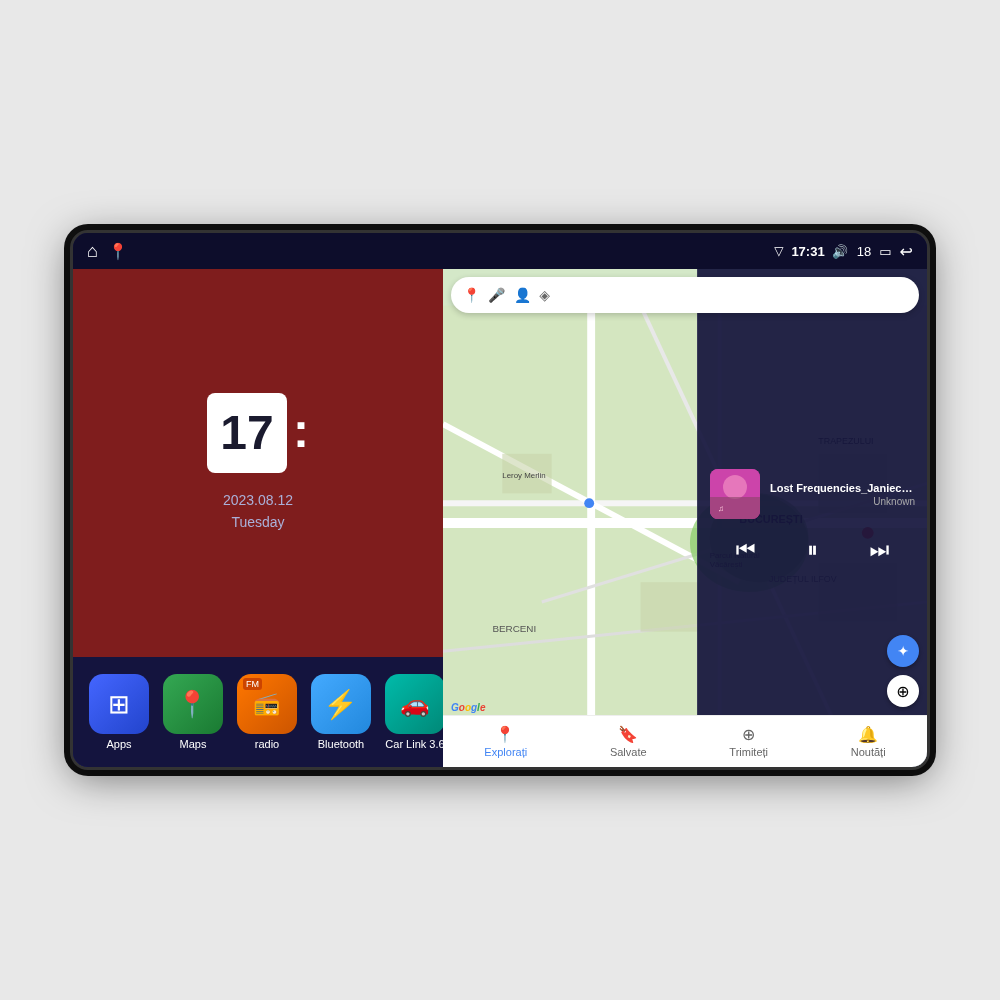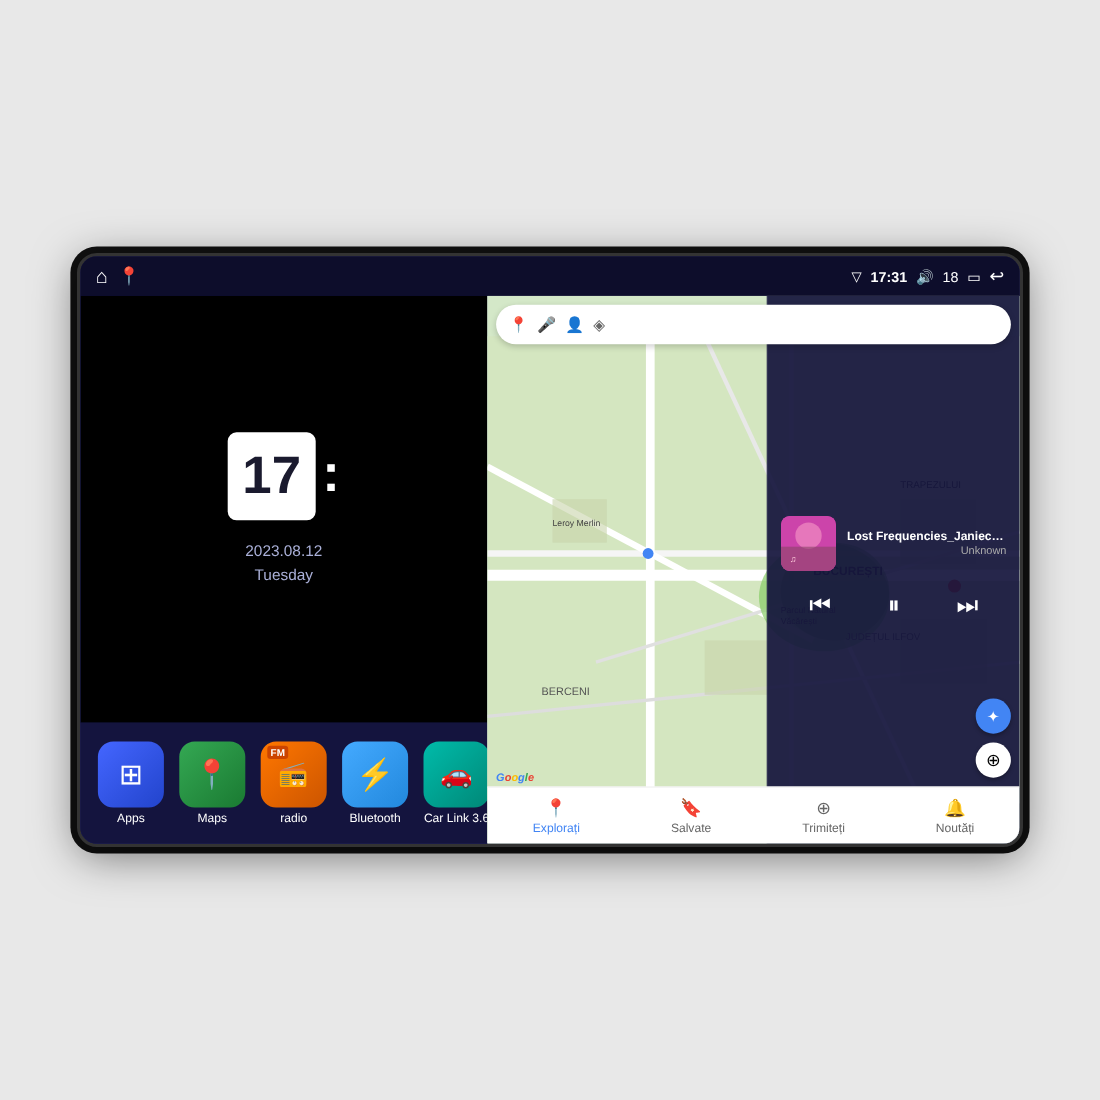--- a/index.html
+++ b/index.html
@@ -66,21 +66,21 @@
     
     .left-panel {
       width: 370px;
       background: #1e2266;
       display: flex;
       flex-direction: column;
       padding: 0;
     }
 
     .clock-widget {
-      background: #000000;
+      background: #7f1d1d;
       flex: 1;
       display: flex;
       flex-direction: column;
       align-items: center;
       justify-content: center;
       padding: 23px;
     }
 
     .clock-display {
       display: flex;
@@ -412,21 +412,21 @@
             <div class="app-icon-item">
               <div class="app-icon-bg bg-green">
                 <span style="color:white;font-size:26px;">📍</span>
               </div>
               <span class="app-icon-label">Maps</span>
             </div>
 
             <div class="app-icon-item">
               <div class="app-icon-bg bg-orange" style="position:relative;">
                 <span style="color:white;font-size:22px;">📻</span>
-                <span style="position:absolute;top:4px;left:6px;font-size:9px;font-weight:bold;color:white;background:#cc4400;padding:1px 3px;border-radius:3px;">FM</span>
+                <span style="position:absolute;top:4px;left:6px;font-size:9px;font-weight:normal;color:white;background:#cc4400;padding:1px 3px;border-radius:3px;">FM</span>
               </div>
               <span class="app-icon-label">radio</span>
             </div>
 
             <div class="app-icon-item">
               <div class="app-icon-bg bg-blue-light">
                 <span style="color:white;font-size:28px;">⚡</span>
               </div>
               <span class="app-icon-label">Bluetooth</span>
             </div>

